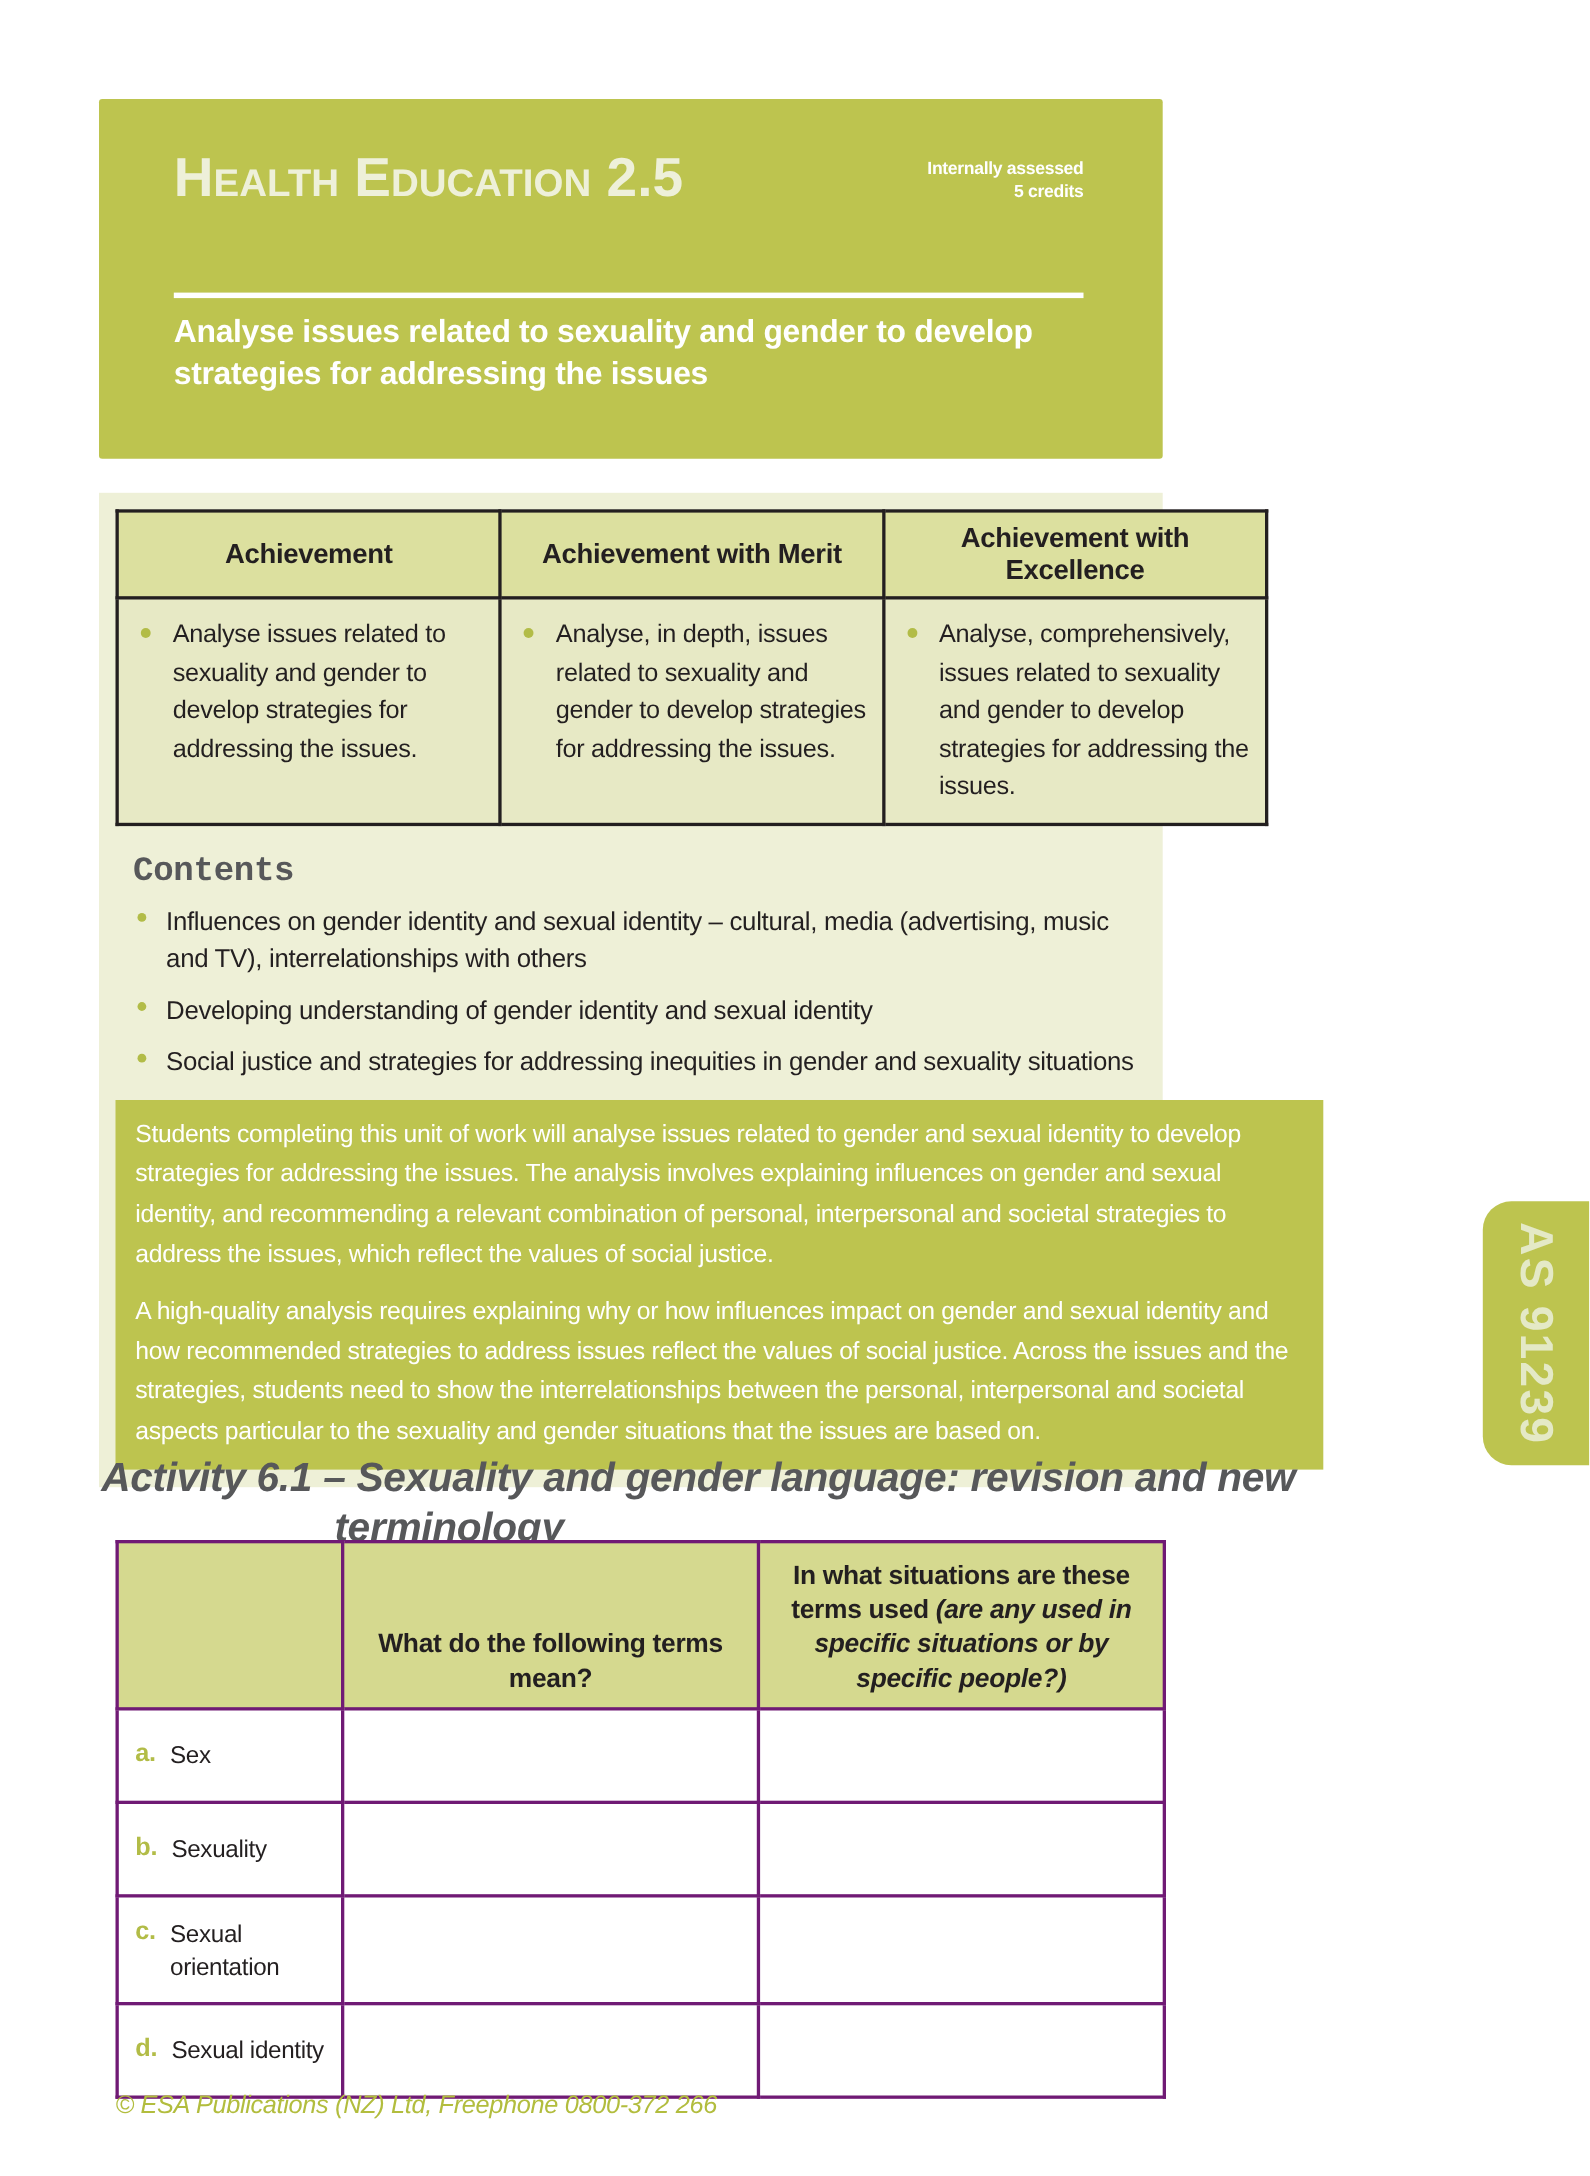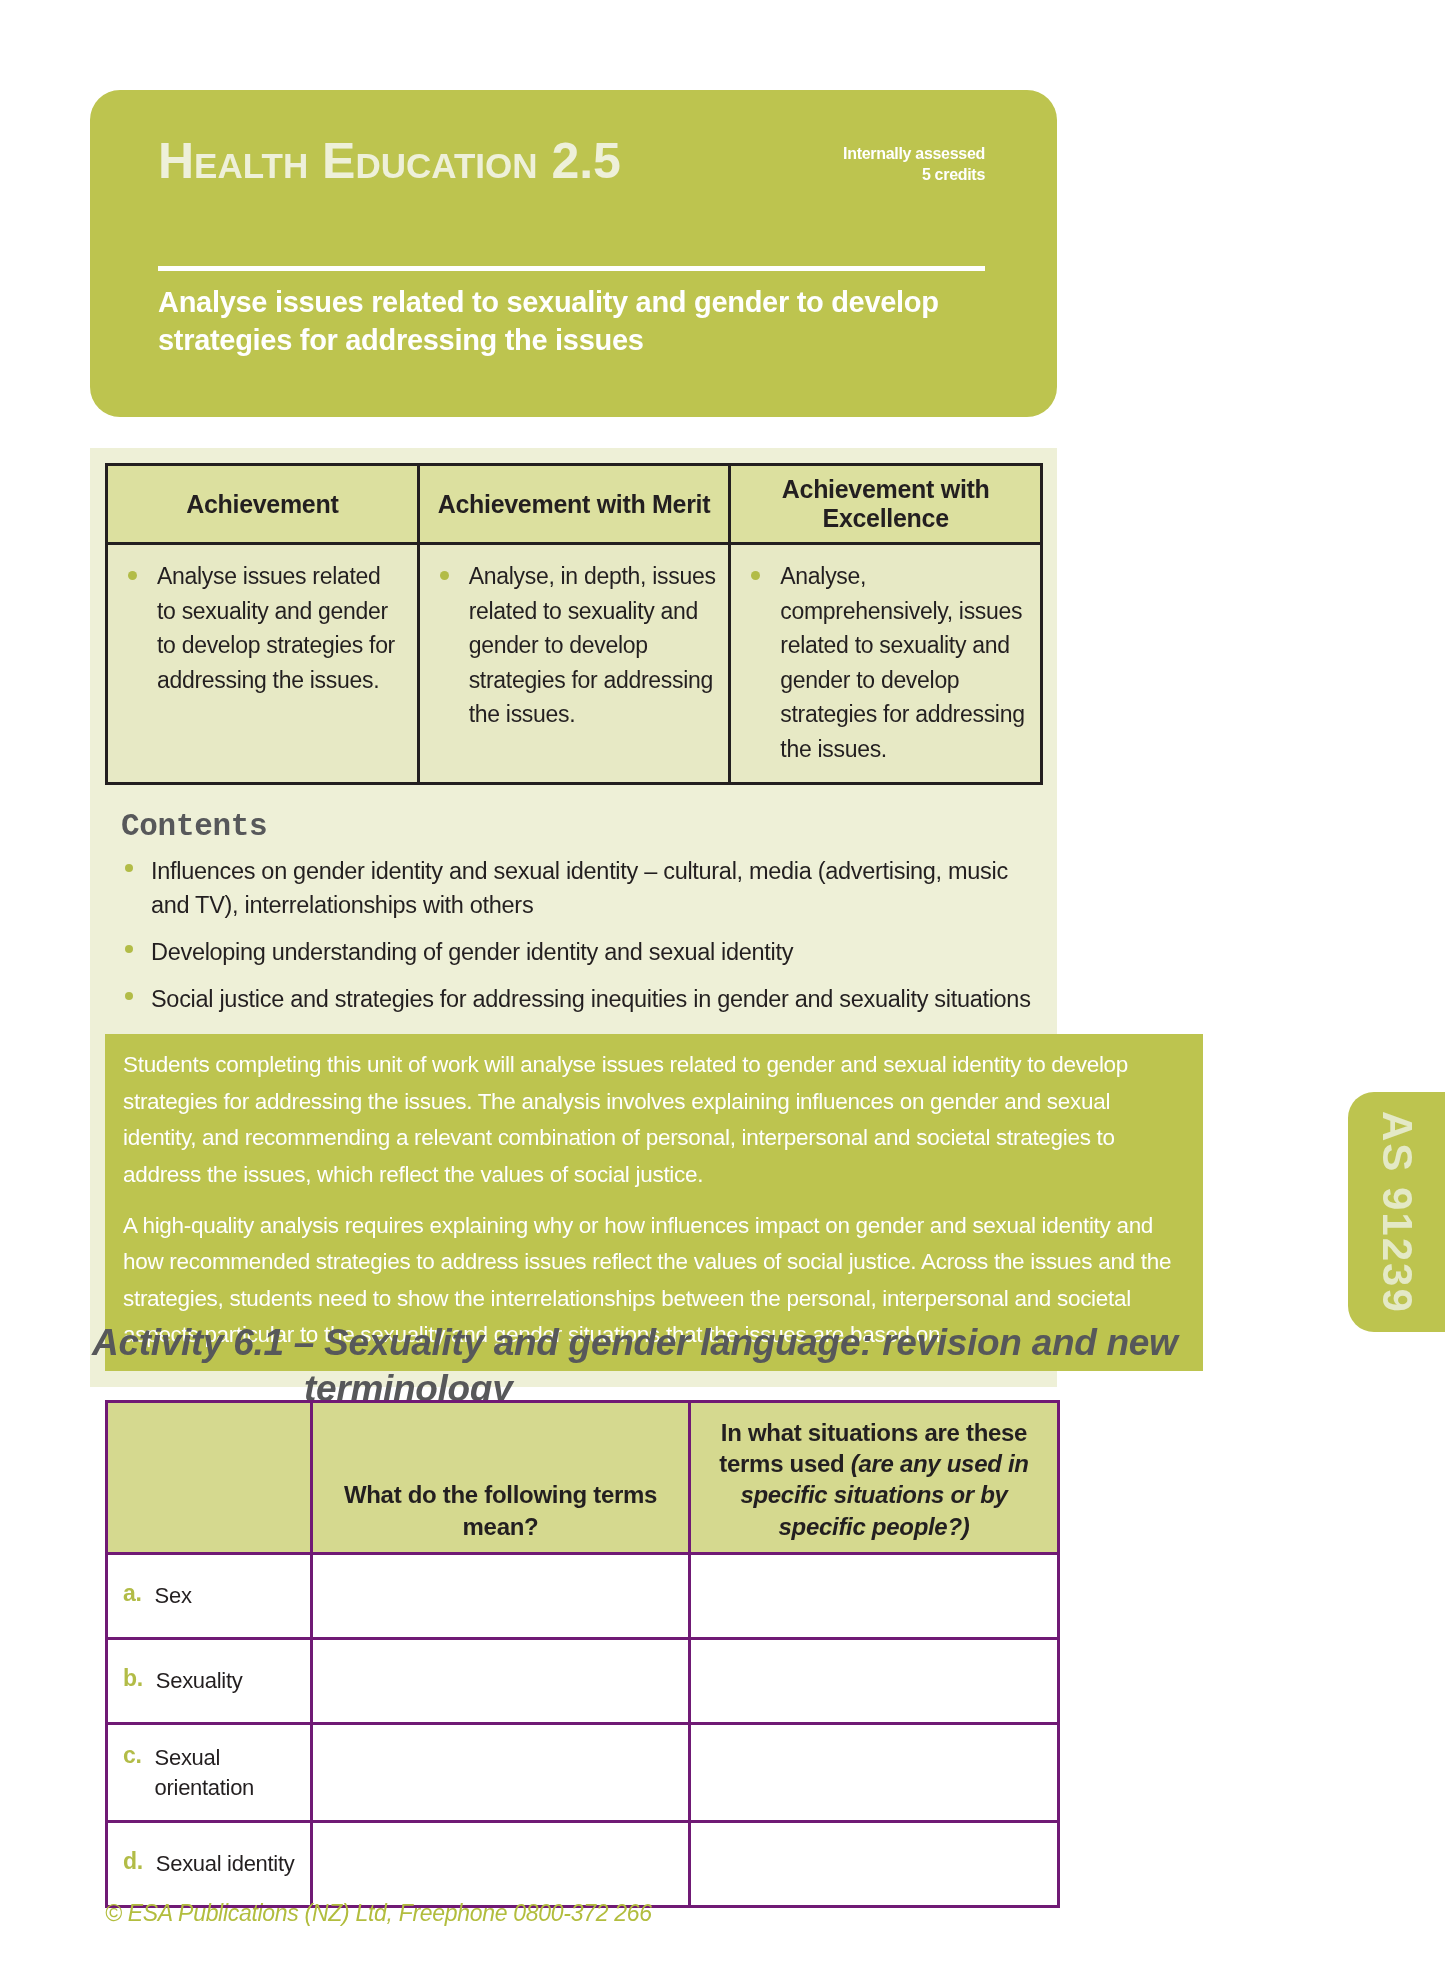--- a/index.html
+++ b/index.html
@@ -14,21 +14,21 @@
     letter-spacing: -0.3px;
     overflow: hidden;
   }
 
   
   .banner {
     position: absolute;
     left: 90px; top: 90px;
     width: 967px; height: 327px;
     background: #bdc44f;
-    border-radius: 30px;
+    border-radius: 3px;
   }
   .banner-top {
     position: absolute;
     left: 68px; right: 72px; top: 46px;
     display: flex;
     justify-content: space-between;
     align-items: flex-start;
   }
   .banner-title {
     margin: 0;
@@ -67,21 +67,21 @@
   
   .panel {
     position: absolute;
     left: 90px; top: 448px;
     width: 967px;
     min-height: 800px;
     background: #eef0d7;
     padding: 15px 14px 16px 15px;
   }
   table.ach-table {
-    width: 938px;
+    width: 1048px;
     border-collapse: collapse;
     table-layout: fixed;
   }
   table.ach-table th {
     background: #dce09f;
     border: 3px solid #231f20;
     font-size: 25px;
     font-weight: bold;
     padding: 9px 6px;
     text-align: center;

